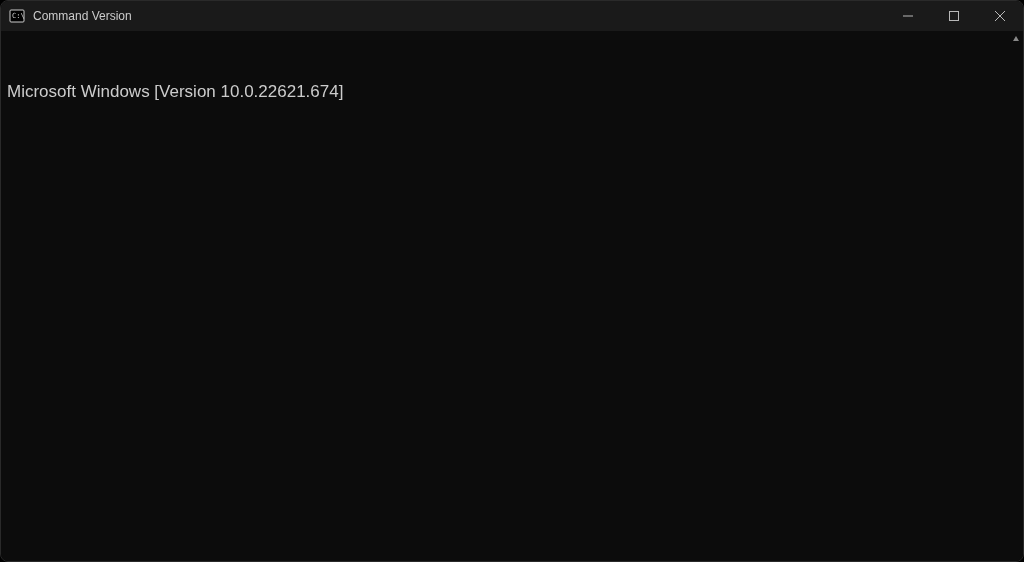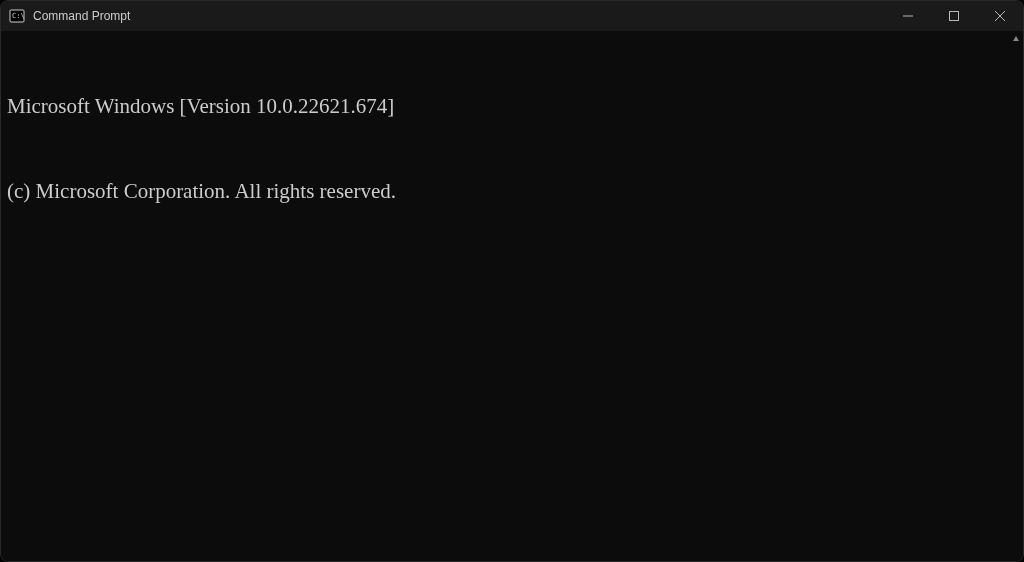--- a/index.html
+++ b/index.html
@@ -71,22 +71,22 @@
       width: 10px;
       height: 10px;
       stroke: currentColor;
       fill: none;
       stroke-width: 1;
     }
     .terminal {
       flex: 1;
       background: #0c0c0c;
       padding: 4px 6px;
-      font-family: Liberation Serif, serif;
-      font-size: 21px;
+      font-family: Liberation Sans, sans-serif;
+      font-size: 17px;
       line-height: 1.35;
       color: #cccccc;
       white-space: pre;
       position: relative;
       overflow: hidden;
     }
     .terminal-line {
       white-space: pre;
     }
     .scrollbar {
@@ -110,21 +110,21 @@
 
 <div class="window">
 
   <div class="titlebar">
     <div class="titlebar-icon">
       <svg viewBox="0 0 16 16">
         <rect x="1" y="2" width="14" height="12" rx="1" fill="#000" stroke="#ccc" stroke-width="1"></rect>
         <text x="3" y="10" font-size="7" fill="#ccc" font-family="monospace">C:\</text>
       </svg>
     </div>
-    <div class="titlebar-title">Command Prompt</div>
+    <div class="titlebar-title">Command Version</div>
     <div class="titlebar-spacer"></div>
     <div class="window-controls">
       <div class="win-btn">
         <svg viewBox="0 0 10 10">
             <line x1="0" y1="5" x2="10" y2="5"></line>
           </svg>
       </div>
       <div class="win-btn">
         <svg viewBox="0 0 10 10">
             <rect x="0.5" y="0.5" width="9" height="9"></rect>
@@ -134,21 +134,20 @@
         <svg viewBox="0 0 10 10">
             <line x1="0" y1="0" x2="10" y2="10"></line>
             <line x1="10" y1="0" x2="0" y2="10"></line>
           </svg>
       </div>
     </div>
   </div>
 
   <div class="terminal">
     <div class="terminal-line">Microsoft Windows [Version 10.0.22621.674]</div>
-    <div class="terminal-line">(c) Microsoft Corporation. All rights reserved.</div>
     <div class="terminal-line"></div>
   </div>
 
   <div class="scrollbar">
     <div class="scroll-arrow">
       <svg width="8" height="8" viewBox="0 0 8 8">
           <polygon points="4,1 7,6 1,6" fill="#888"></polygon>
         </svg>
     </div>
   </div>

